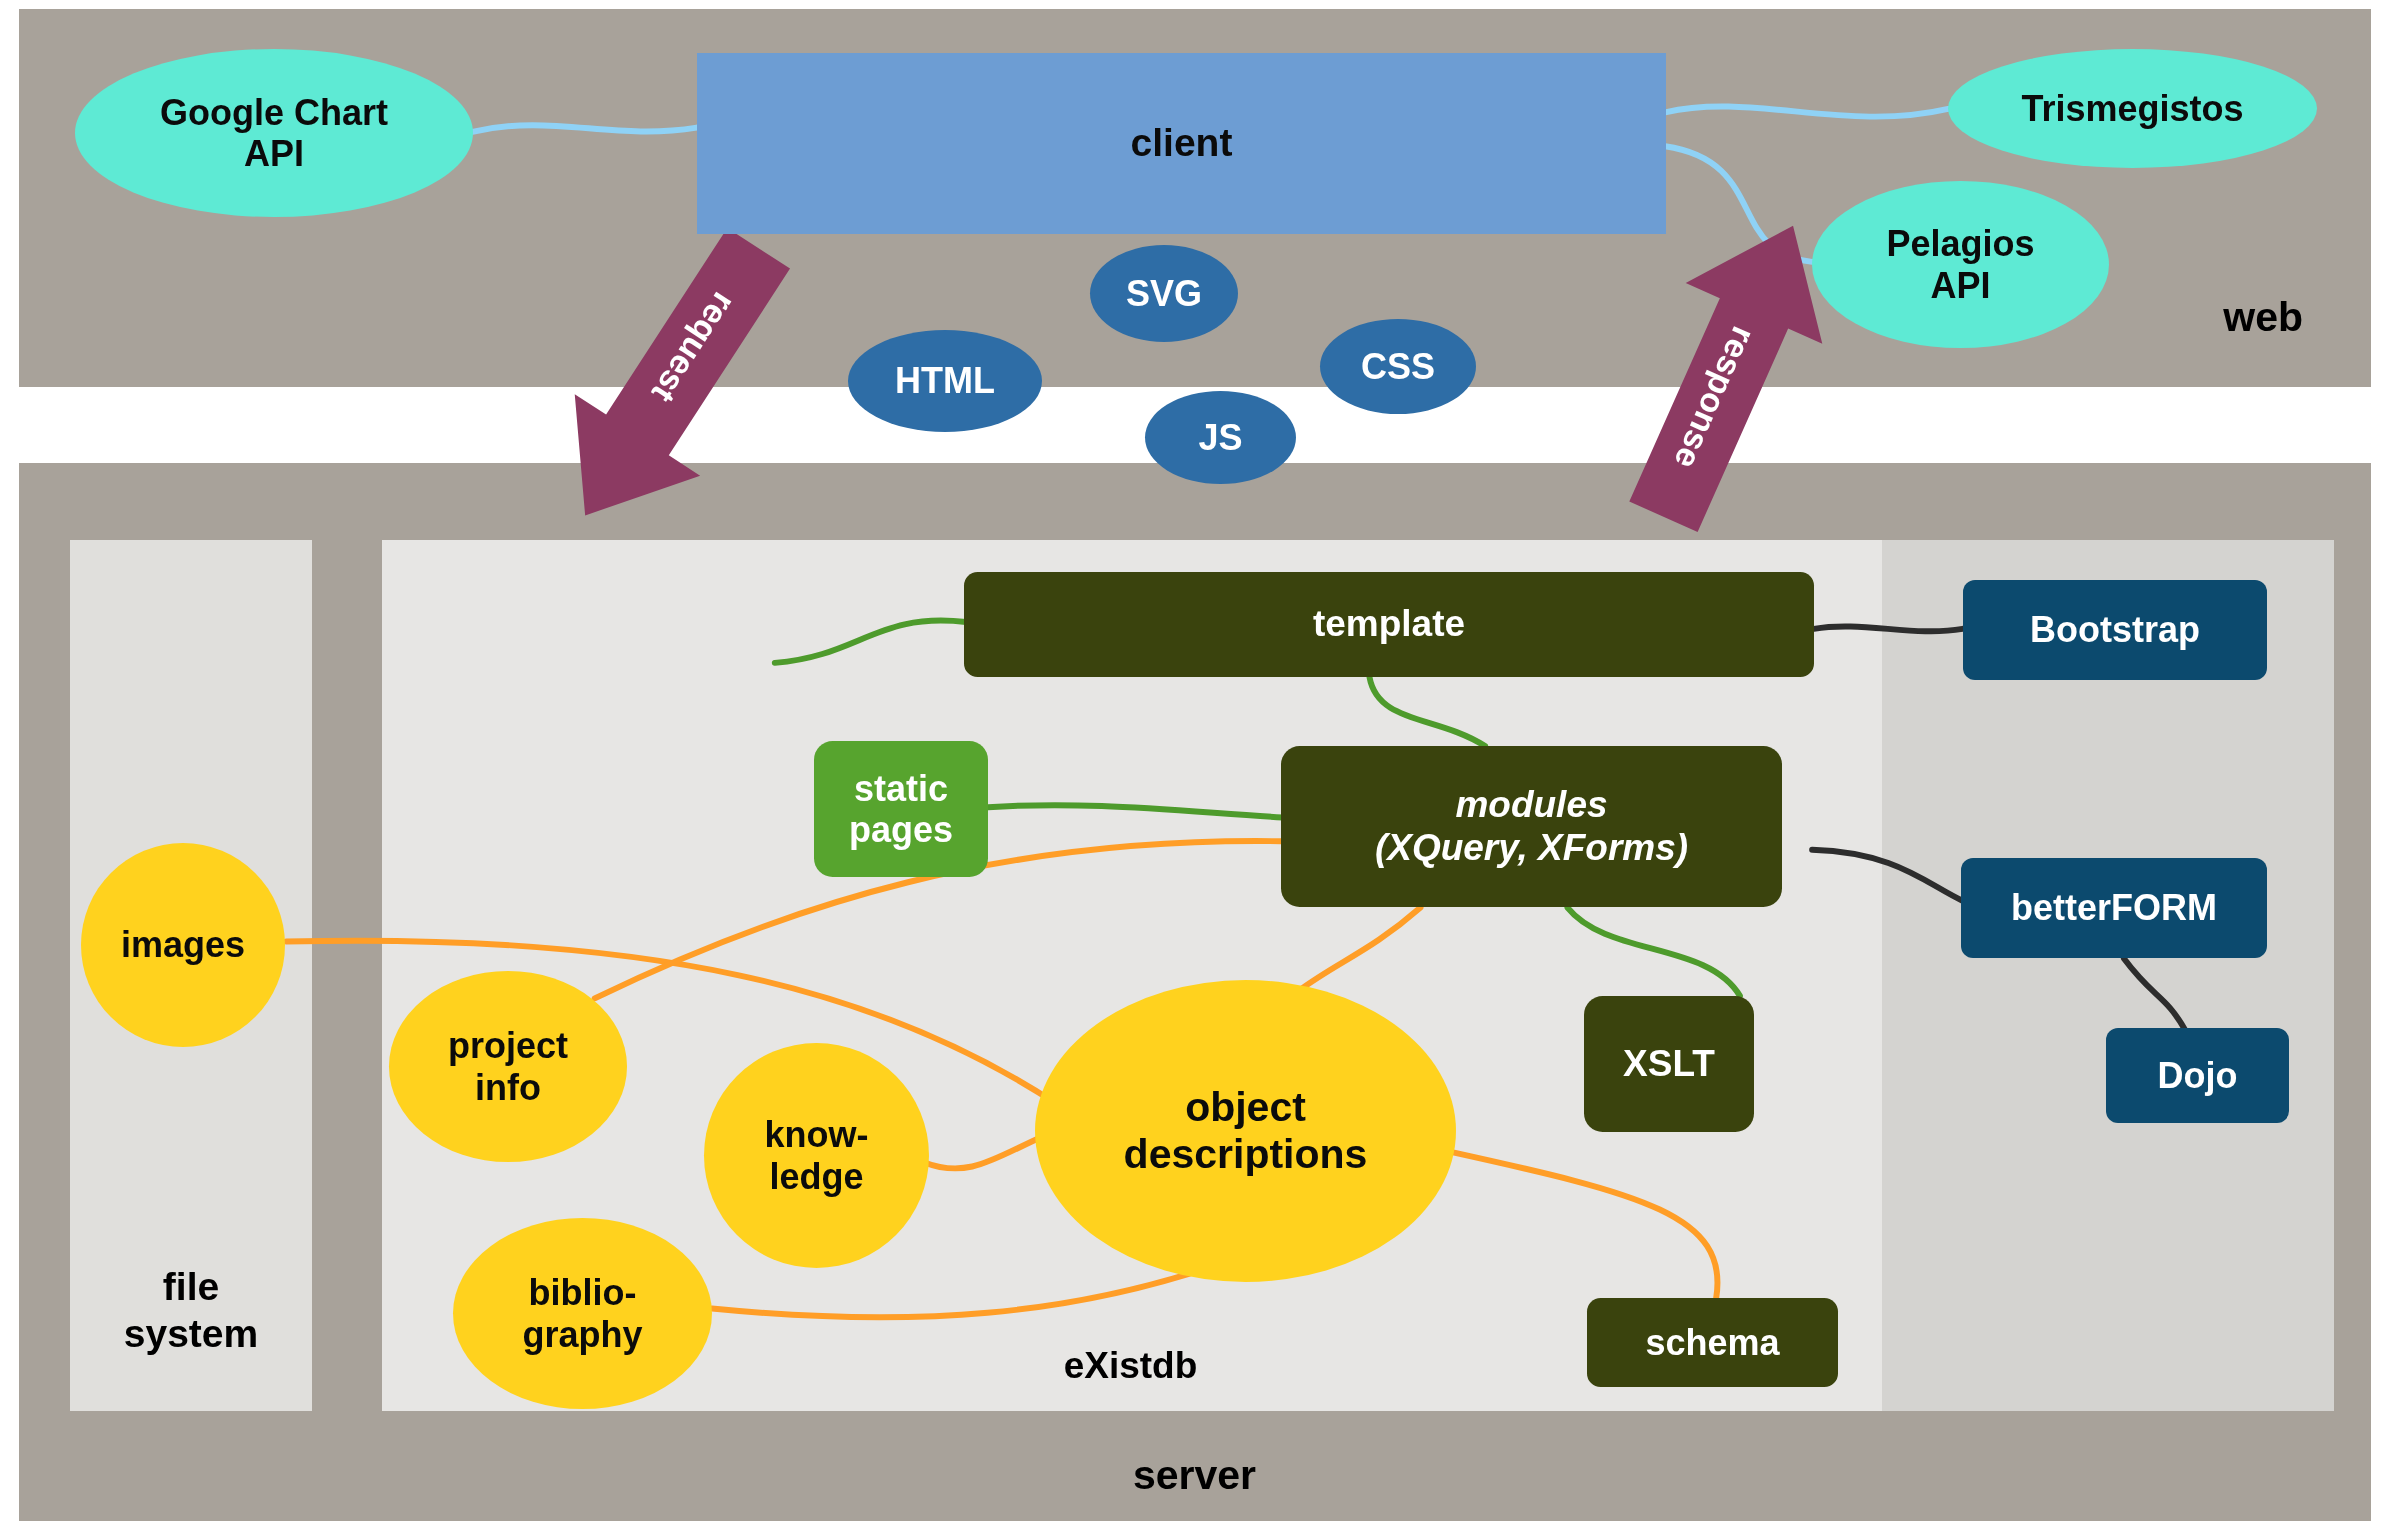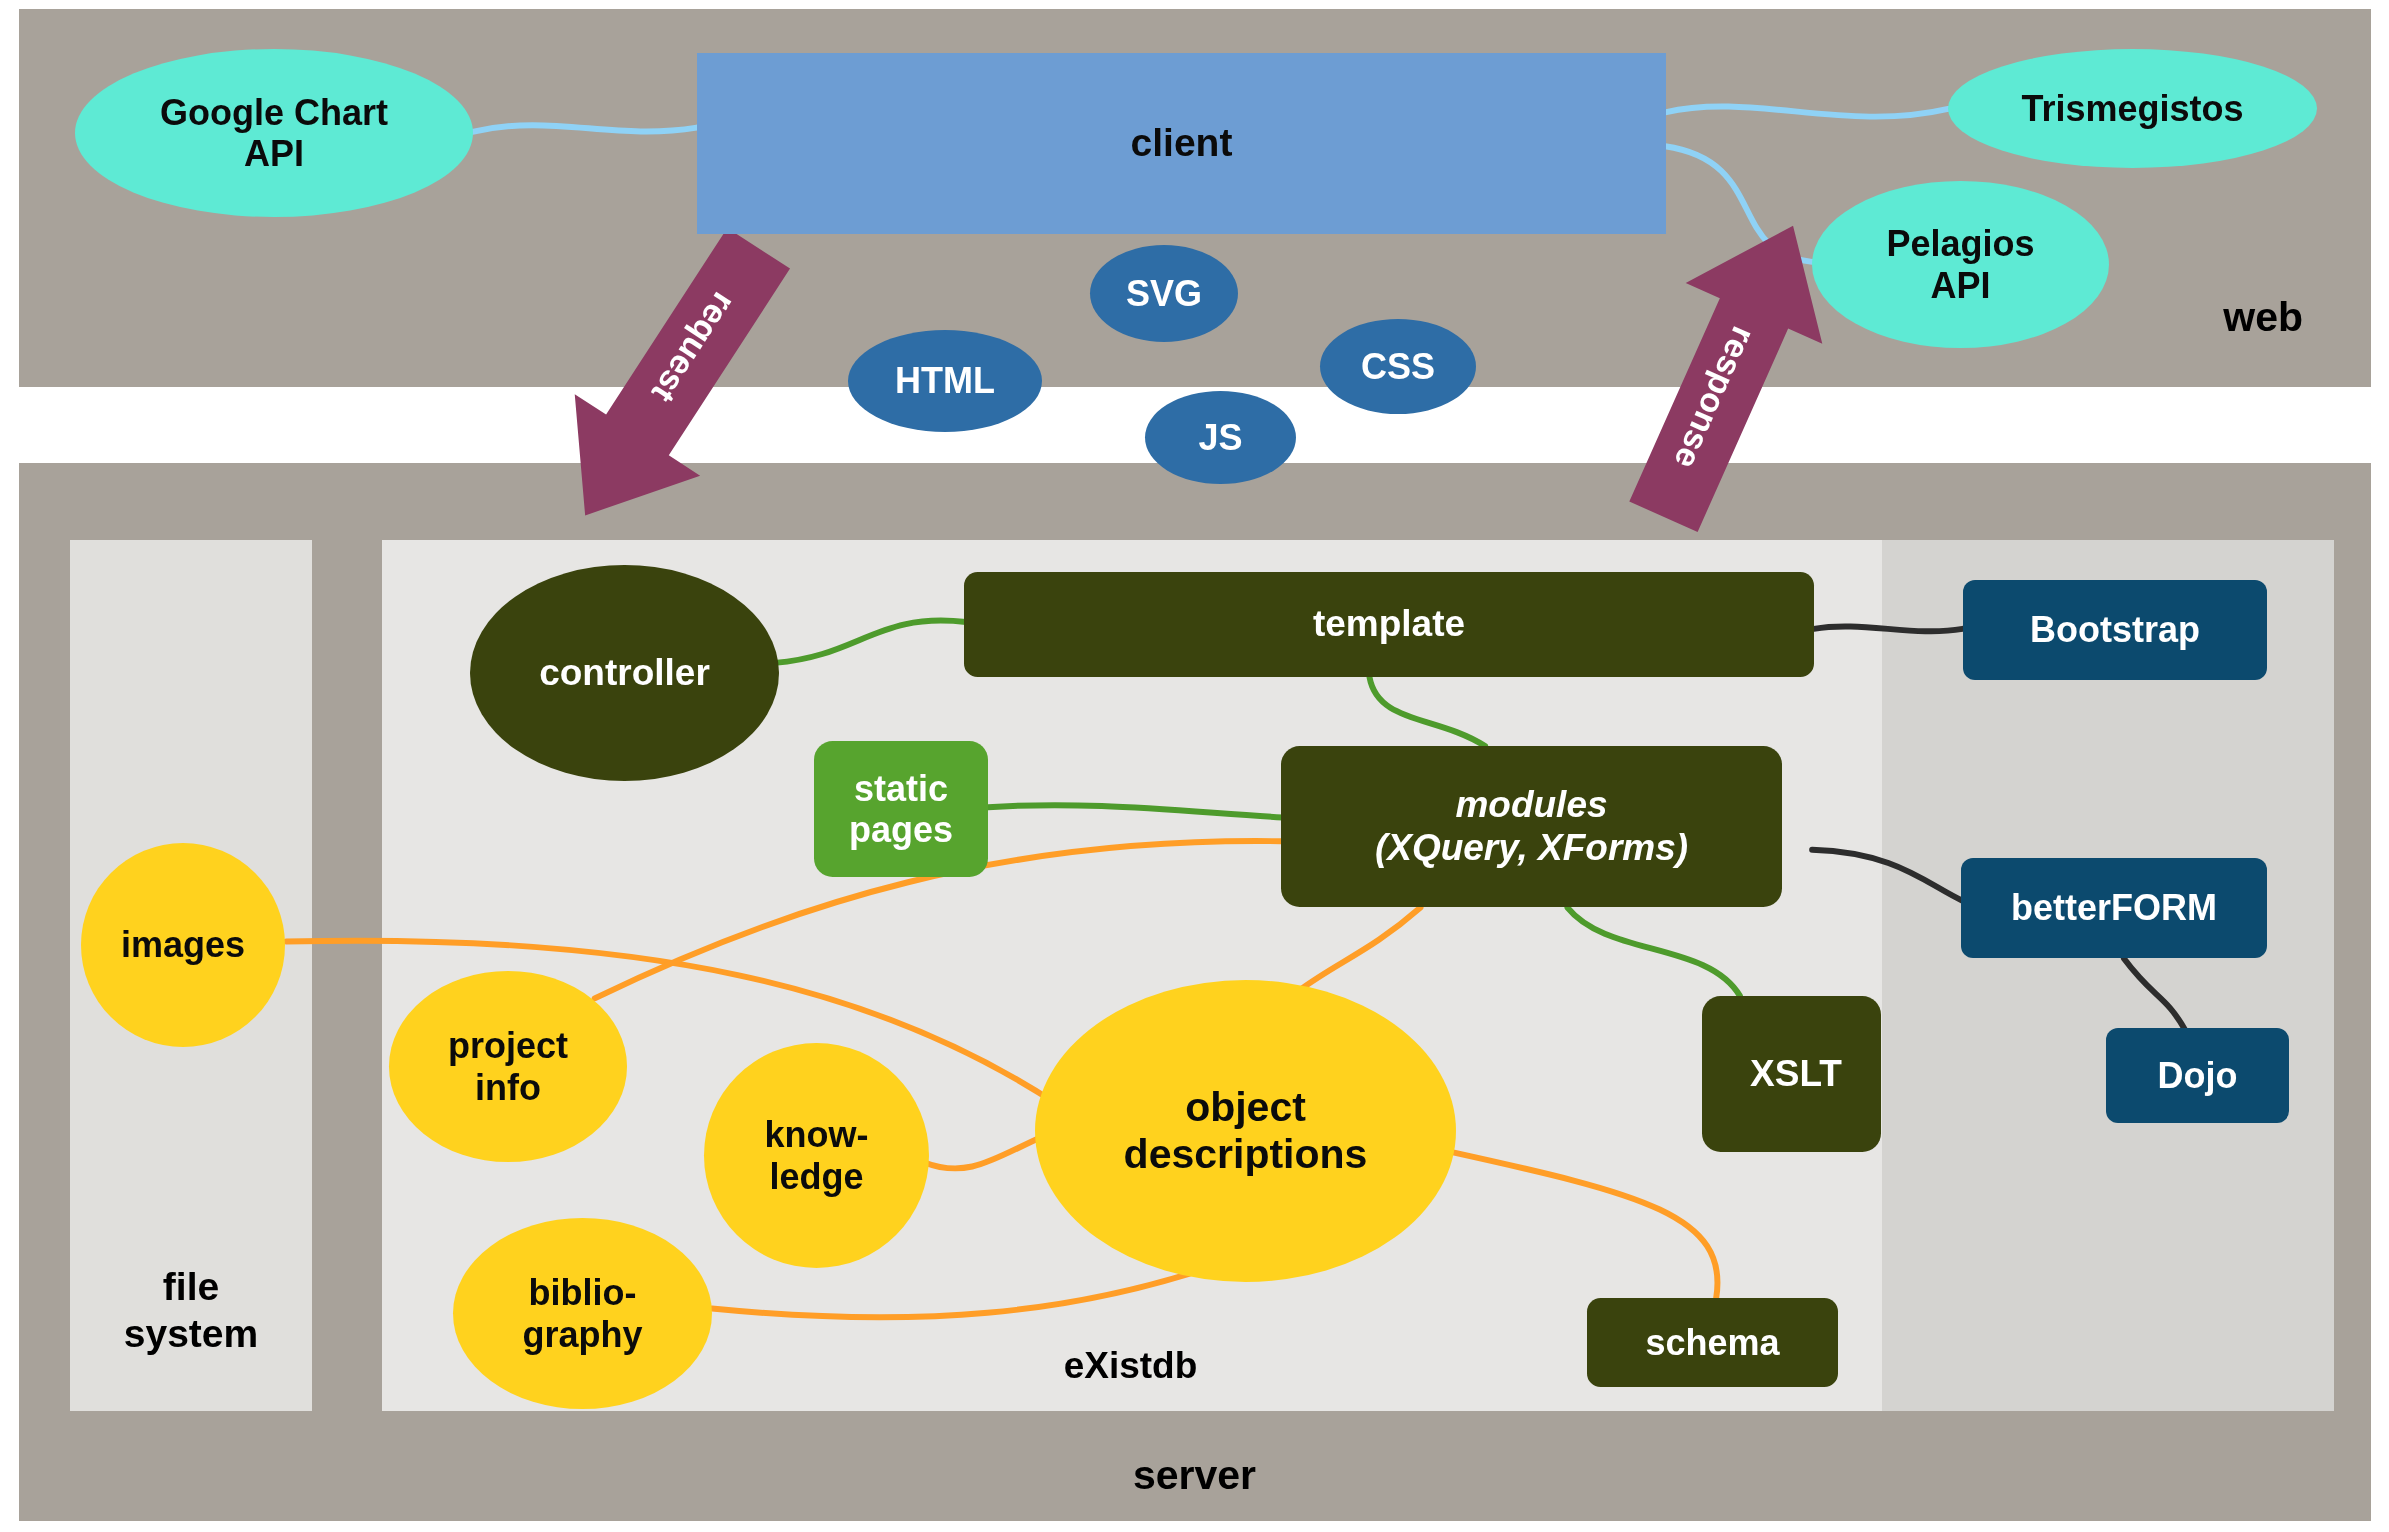--- a/index.html
+++ b/index.html
@@ -84,27 +84,26 @@
   <div class="node ellipse lightblue" style="left:75px;top:49px;width:398px;height:168px;font-size:36px;">Google Chart
 API</div>
   <div class="node ellipse lightblue" style="left:1948px;top:49px;width:369px;height:119px;font-size:36px;">Trismegistos</div>
   <div class="node ellipse lightblue" style="left:1812px;top:181px;width:297px;height:167px;font-size:36px;">Pelagios
 API</div>
   <div class="node ellipse darkblue" style="left:1090px;top:245px;width:148px;height:97px;font-size:36px;">SVG</div>
   <div class="node ellipse darkblue" style="left:848px;top:330px;width:194px;height:102px;font-size:36px;">HTML</div>
   <div class="node ellipse darkblue" style="left:1320px;top:319px;width:156px;height:95px;font-size:36px;">CSS</div>
   <div class="node ellipse darkblue" style="left:1145px;top:391px;width:151px;height:93px;font-size:36px;">JS</div>
 
-  <div class="node ellipse olive" style="left:470px;top:565px;width:309px;height:216px;font-size:37px;">controller</div>
   <div class="node rounded olive" style="left:964px;top:572px;width:850px;height:105px;font-size:37px;border-radius:13.6px;">template</div>
   <div class="node rounded greenbox" style="left:814px;top:741px;width:174px;height:136px;font-size:36px;">static
 pages</div>
   <div class="node rounded olive" style="left:1281px;top:746px;width:501px;height:161px;font-size:37px;font-style:italic;">modules
 (XQuery, XForms)</div>
-  <div class="node rounded olive" style="left:1702px;top:996px;width:170px;height:156px;font-size:37px;padding-left:9px;">XSLT</div>
+  <div class="node rounded olive" style="left:1584px;top:996px;width:170px;height:136px;font-size:37px;">XSLT</div>
   <div class="node rounded olive" style="left:1587px;top:1298px;width:251px;height:89px;font-size:36px;border-radius:13.6px;">schema</div>
 
   <div class="node ellipse yellow" style="left:81px;top:843px;width:204px;height:204px;font-size:36px;">images</div>
   <div class="node ellipse yellow" style="left:389px;top:971px;width:238px;height:191px;font-size:36px;">project
 info</div>
   <div class="node ellipse yellow" style="left:704px;top:1043px;width:225px;height:225px;font-size:36px;">know-
 ledge</div>
   <div class="node ellipse yellow" style="left:453px;top:1218px;width:259px;height:191px;font-size:36px;">biblio-
 graphy</div>
   <div class="node ellipse yellow" style="left:1035px;top:980px;width:421px;height:302px;font-size:41px;">object

